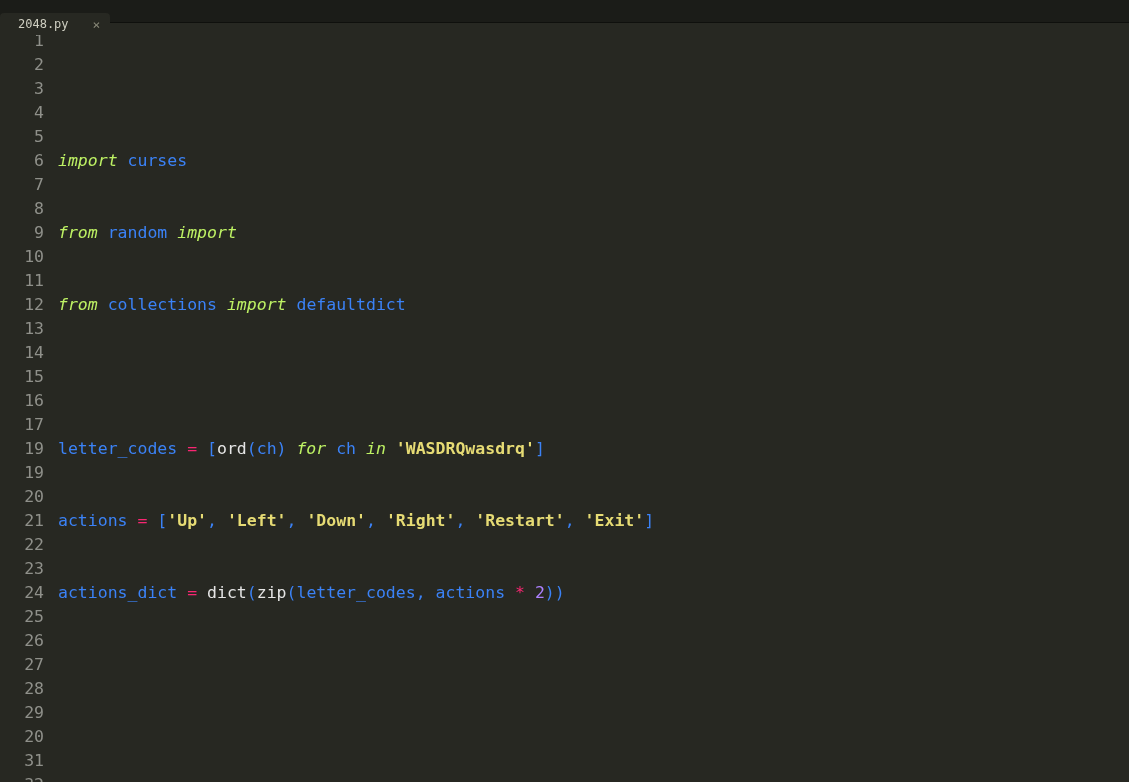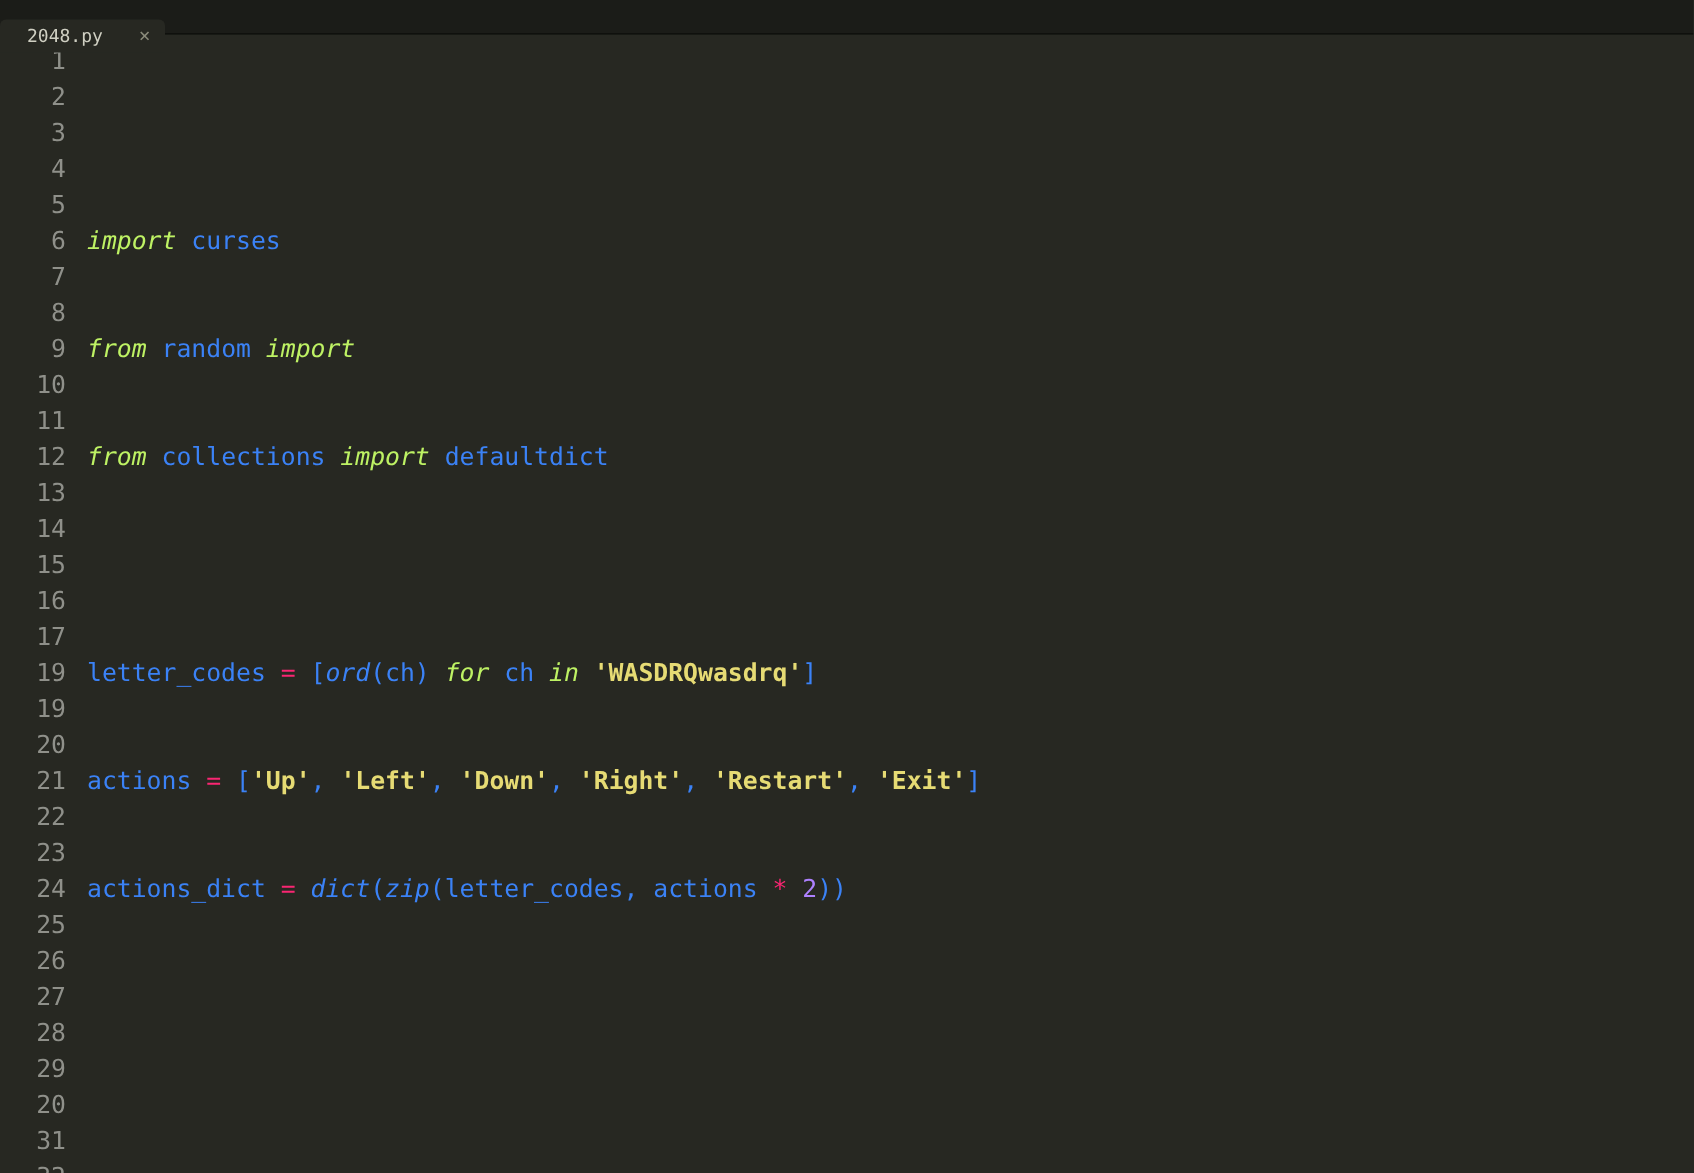--- a/index.html
+++ b/index.html
@@ -61,21 +61,21 @@
     line-height: 24px;
     white-space: pre;
     font-size: 16.5px;
   }
   .code .row { height: 24px; display: flex; }
   
   .c  { color: #75715e; font-style: italic; }                          
   .ki { color: #bef264; font-style: italic; }      
   .s  { color: #e6db74; font-weight: bold; }                          
   .n  { color: #ae81ff; }                          
-  .bi { color: #3b82f6; font-style: italic; }      
+  .bi { color: #e5e5e5; }      
   .op { color: #f92672; }                          
   .w  { color: #3b82f6; }
 </style>
 </head>
 <body>
 
 <div class="tabbar">
   <div class="tab">
     <span>2048.py</span>
     <span class="close">×</span>

